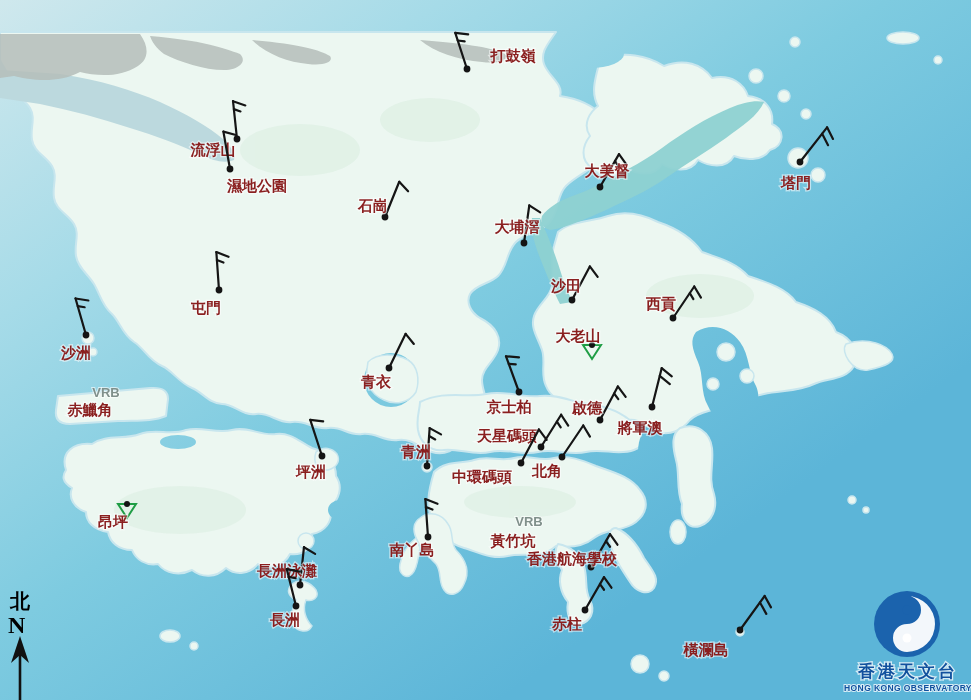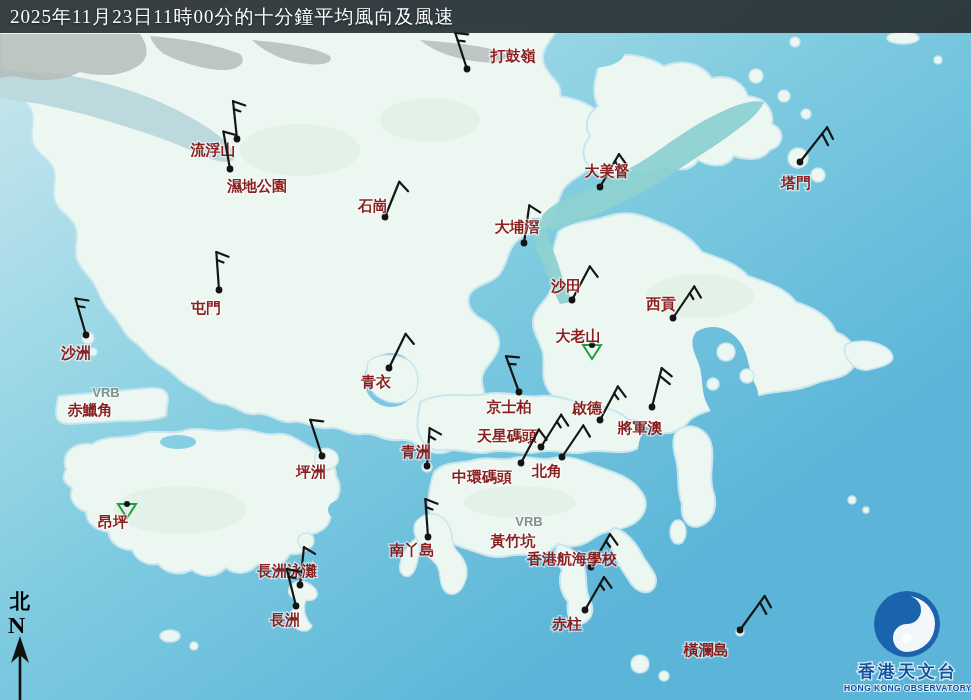--- a/index.html
+++ b/index.html
@@ -330,17 +330,14 @@
     <g>
       <circle cx="907" cy="624" r="33" fill="#1b63ad"></circle>
       <path d="M907,596 a28,28 0 0 1 0,56 a14,14 0 0 1 0,-28 a14,14 0 0 0 0,-28 Z" fill="#ffffff" opacity="0.95"></path>
       <circle cx="907" cy="610" r="4.5" fill="#1b63ad"></circle>
       <circle cx="907" cy="638" r="4.5" fill="#ffffff"></circle>
       <text x="908" y="677" text-anchor="middle" class="logo-zh" fill="#12519e">香港天文台</text>
       <text x="908" y="691" text-anchor="middle" class="logo-en" fill="#12519e">HONG KONG OBSERVATORY</text>
     </g>
   </svg>
 
-  <div id="title-bar">
-    <span>2025年11月23日11時00分的十分鐘平均風向及風速</span>
-  </div>
 
 </div>
 
 </body></html>

